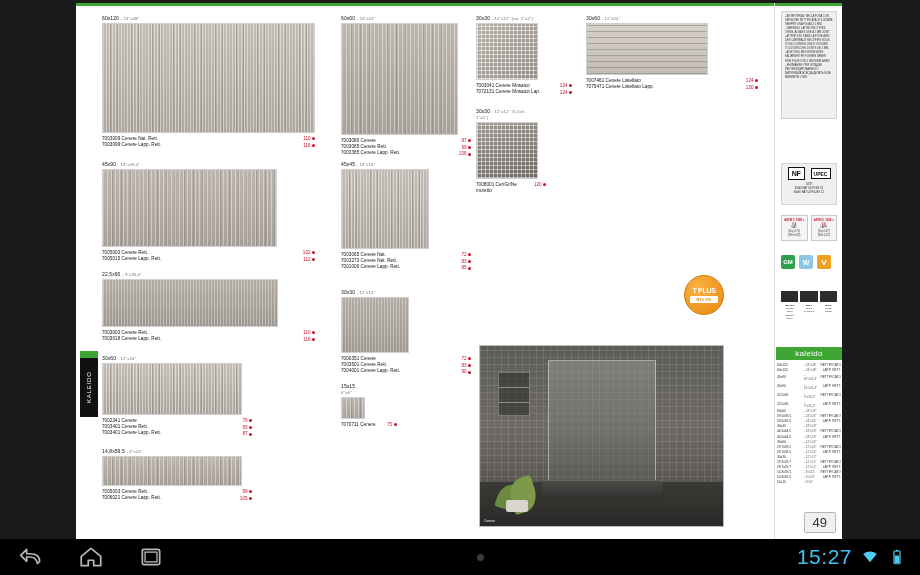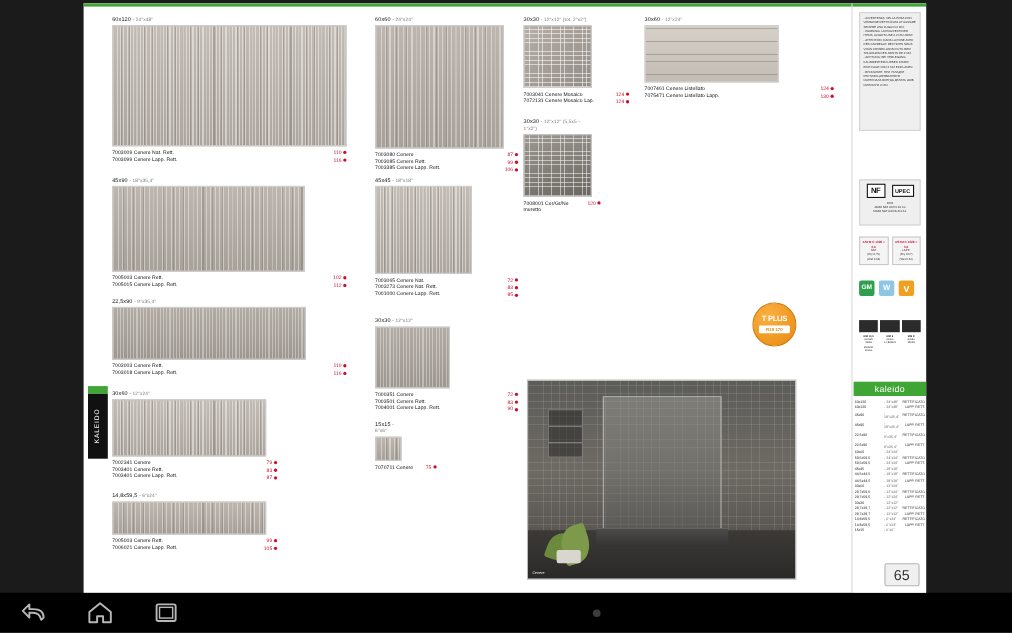--- a/index.html
+++ b/index.html
@@ -626,35 +626,46 @@
                 <tr>
                   <td class="sz">15x15</td>
                   <td class="in">- 6"x6"</td>
                   <td class="fin"></td>
                 </tr>
               </tbody>
           </table>
         </div>
       </div>
 
-      <div class="page-badge">65</div>
+      <div class="page-badge">49</div>
     </div>
   </div>
 
   <div class="navbar">
     <div class="nav-left">
       <svg class="nav-icon" viewBox="0 0 24 24">
         <path d="M20 16c0-5-4-7-9-7H8V5L2.5 10.5 8 16v-4h3c3.5 0 6 1.5 7 6z" fill="none" stroke="#d8d8d8" stroke-width="1.6" stroke-linejoin="round"></path>
       </svg>
       <svg class="nav-icon" viewBox="0 0 24 24">
         <path d="M3 11.5 12 4l9 7.5V20H14.5v-5h-5v5H3z" fill="none" stroke="#d8d8d8" stroke-width="1.6" stroke-linejoin="round"></path>
       </svg>
       <svg class="nav-icon" viewBox="0 0 24 24">
         <rect x="4" y="5" width="16" height="14" rx="1.5" fill="none" stroke="#d8d8d8" stroke-width="1.6"></rect>
         <rect x="6.5" y="7.5" width="11" height="9" fill="none" stroke="#d8d8d8" stroke-width="1.2"></rect>
       </svg>
     </div>
     <div class="nav-center">
       <div class="nav-dot"></div>
     </div>
+    <div class="nav-right">
+      <div class="clock">15:27</div>
+      <svg class="sysicon" viewBox="0 0 24 24">
+        <path d="M12 19l9-11a14 14 0 0 0-18 0z" fill="#4ec9f0"></path>
+      </svg>
+      <svg class="sysicon" viewBox="0 0 24 24">
+        <rect x="8" y="4" width="8" height="17" rx="1" fill="none" stroke="#4ec9f0" stroke-width="1.6"></rect>
+        <rect x="10.5" y="2.5" width="3" height="2" fill="#4ec9f0"></rect>
+        <rect x="9.2" y="10" width="5.6" height="10" fill="#4ec9f0"></rect>
+      </svg>
+    </div>
   </div>
 
 </div>
 
 </body></html>

